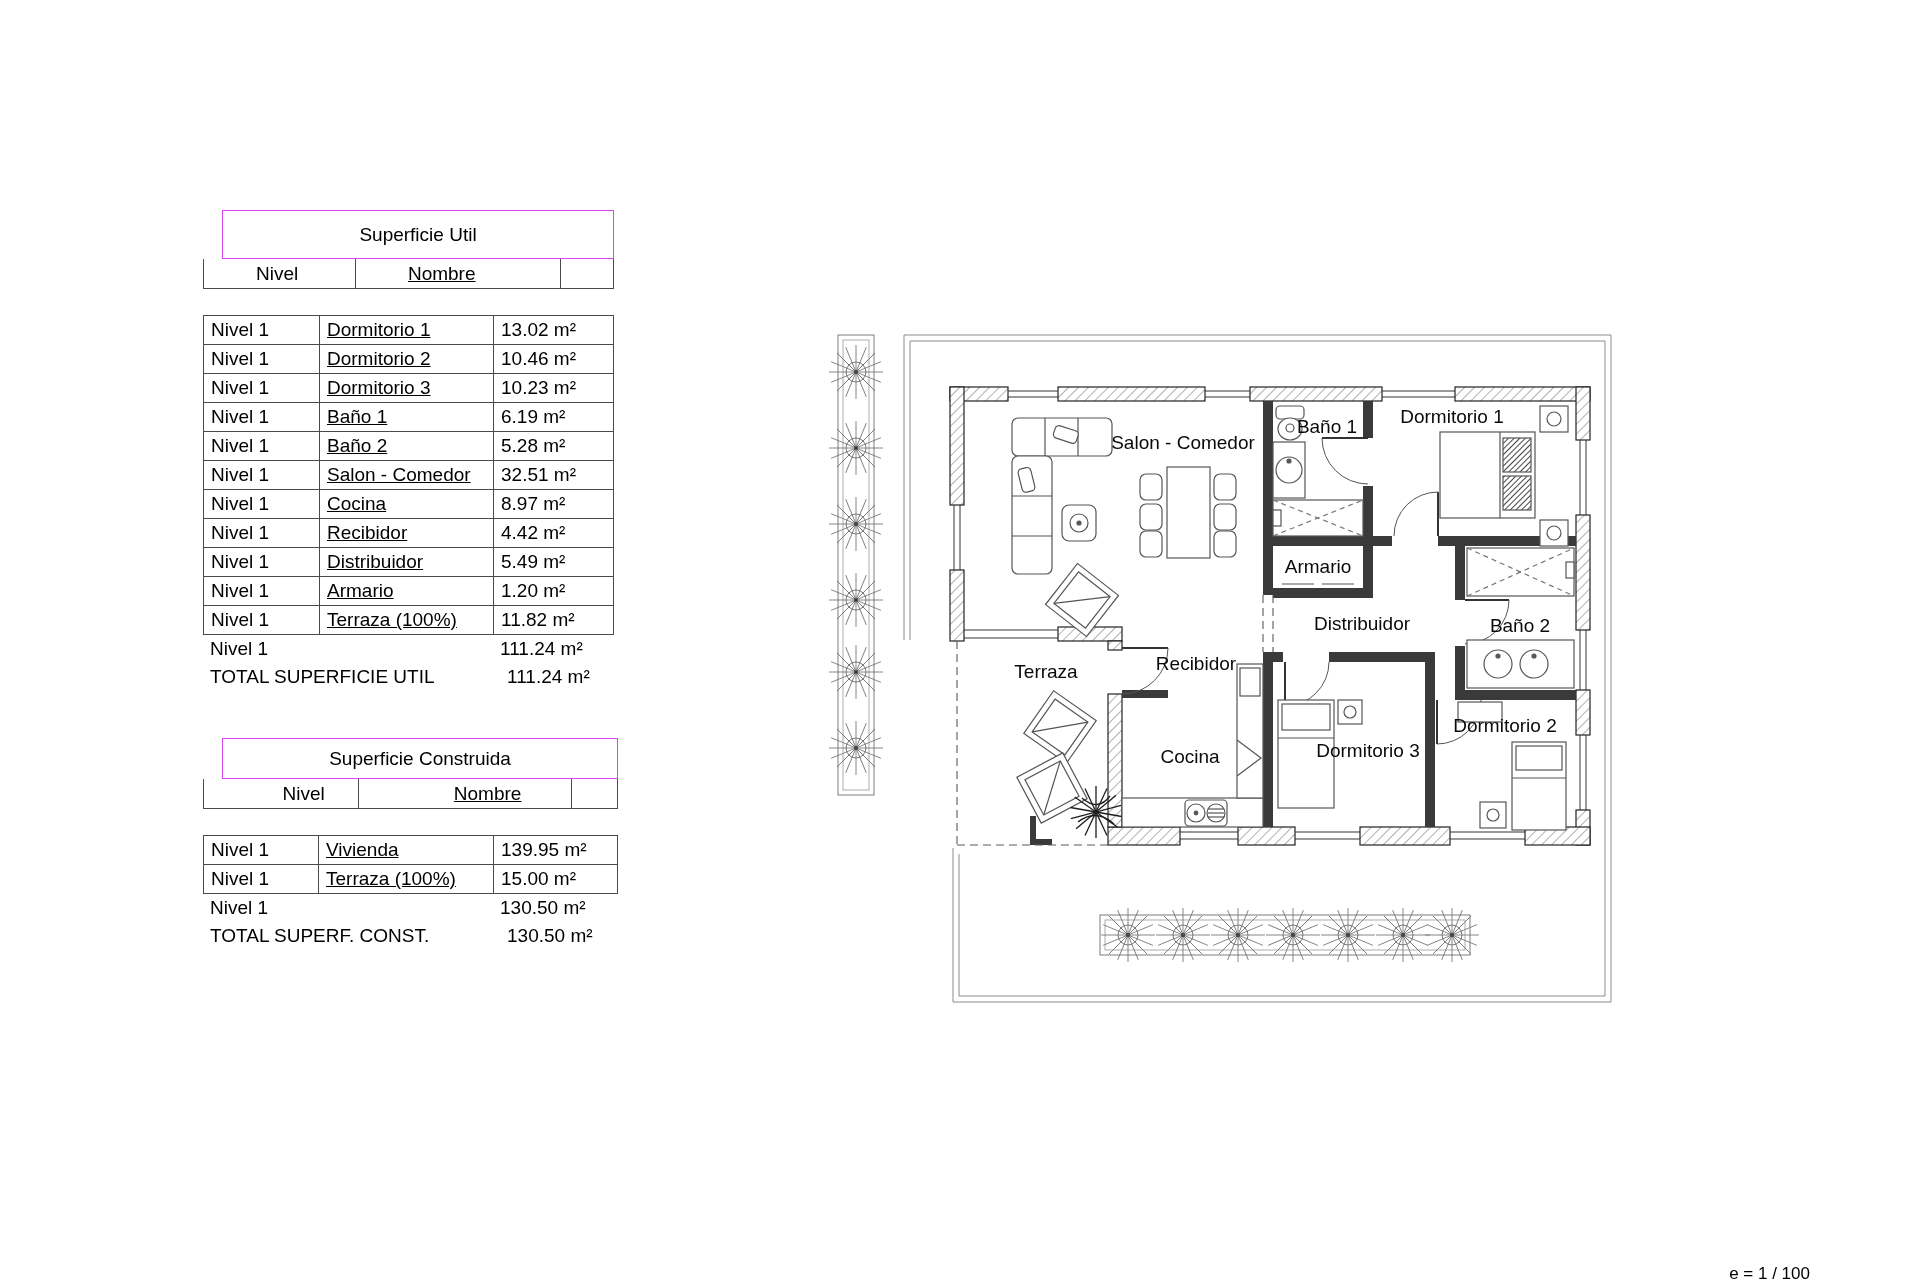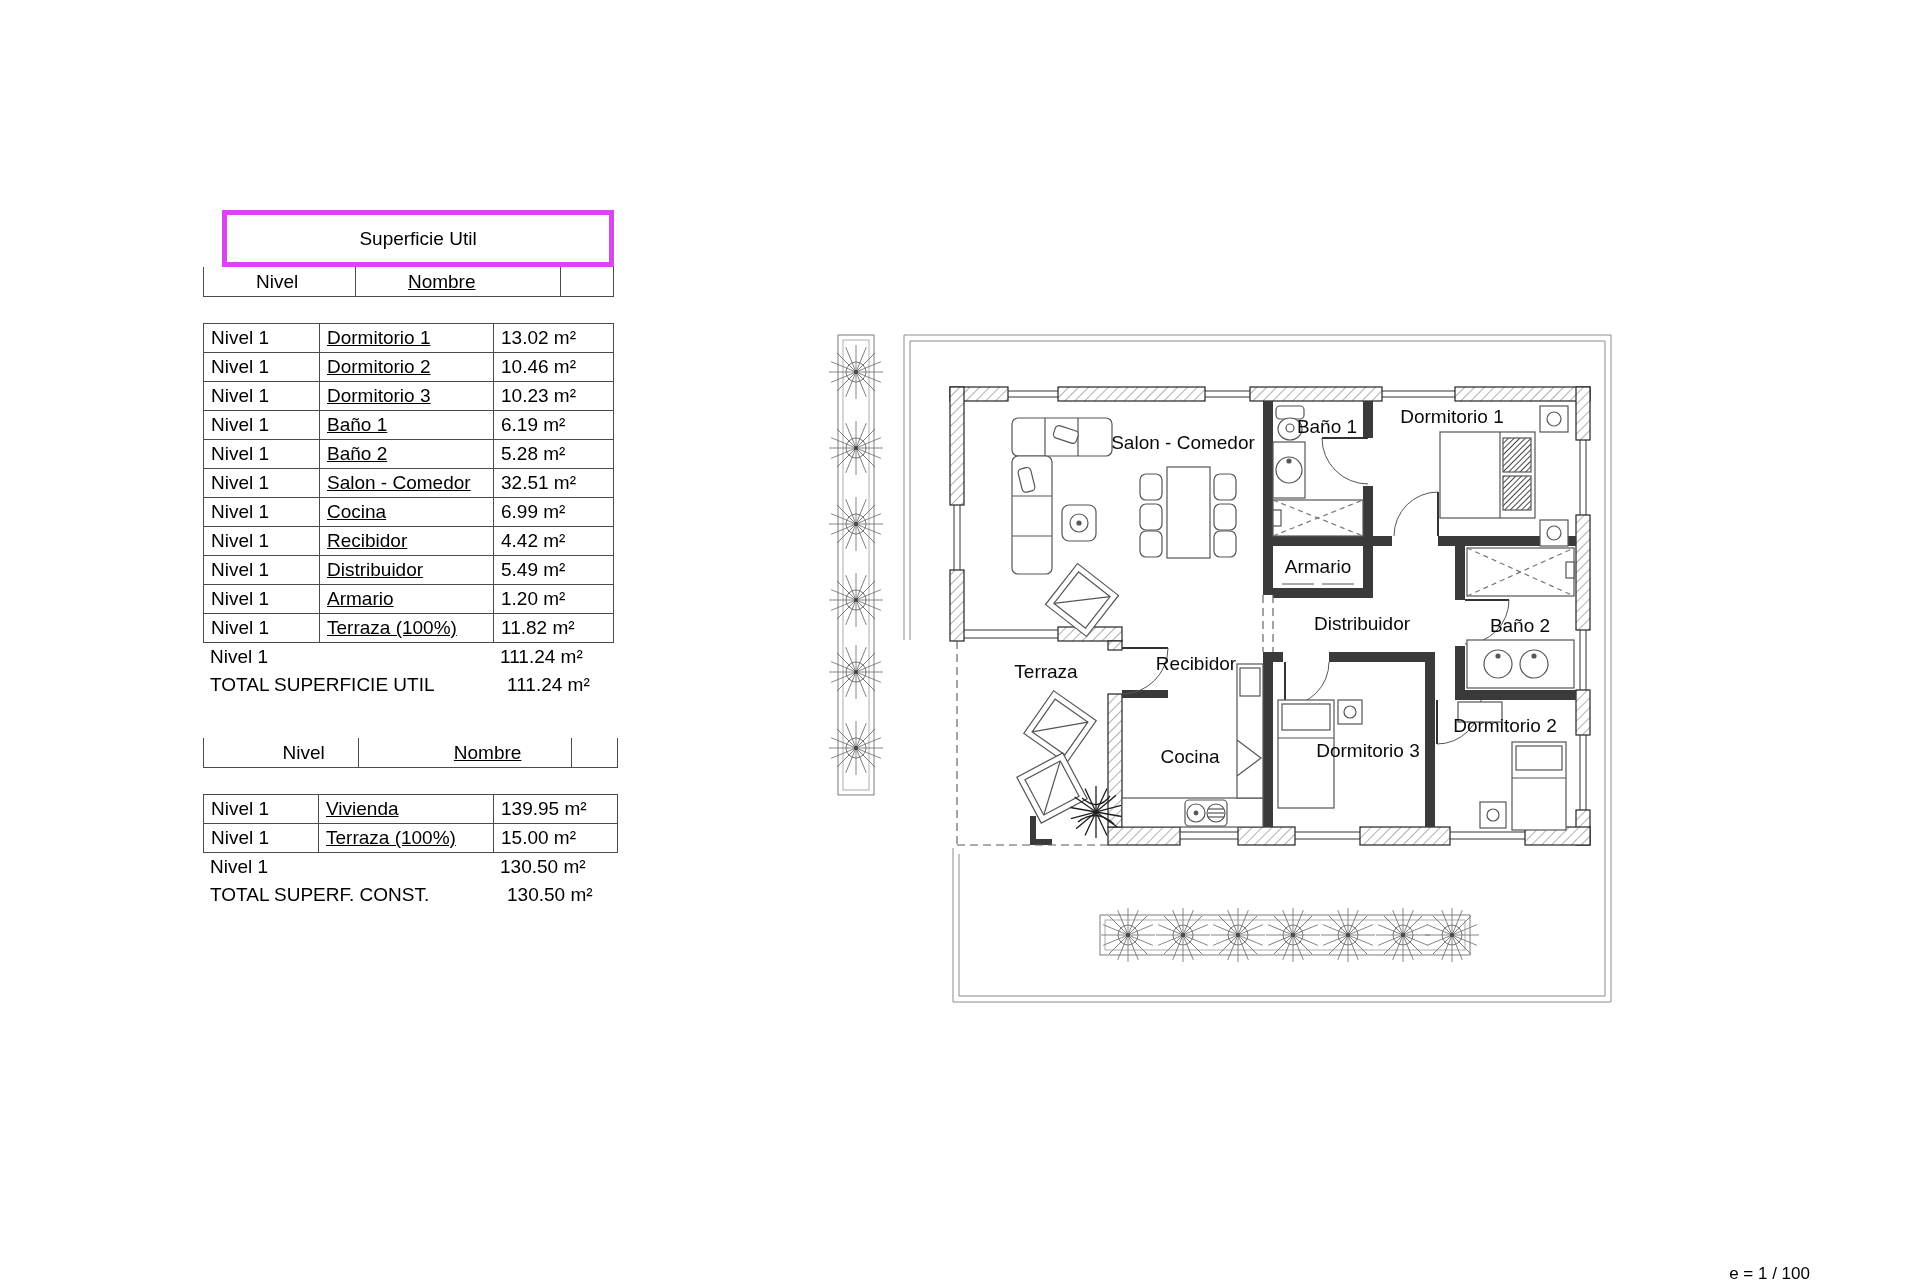--- a/index.html
+++ b/index.html
@@ -1,19 +1,19 @@
 <!DOCTYPE html>
 <html><head>
 <meta charset="utf-8">
 <style>
   html,body{margin:0;padding:0;}
   body{width:1920px;height:1280px;background:#ffffff;position:relative;overflow:hidden;
        font-family:"Liberation Sans",sans-serif;color:#000;}
   .rtable{position:absolute;font-size:19px;line-height:1;}
-  .t-title{border:5px solid #d946ef;text-align:center;margin-left:19px;}
+  .t-title{border:1px solid #d946ef;text-align:center;margin-left:19px;}
   .t-head{display:flex;border:1px solid #4a4a4a;border-top:none;height:29px;line-height:29px;}
   .t-head > div{overflow:hidden;white-space:nowrap;margin-left:45px;}
   .t-gap{height:26px;}
   .t-body{border:1px solid #4a4a4a;}
   .t-row{display:flex;height:28px;line-height:28px;border-bottom:1px solid #4a4a4a;}
   .t-row:last-child{border-bottom:none;}
   .c1{padding-left:7px;border-right:1px solid #4a4a4a;box-sizing:border-box;white-space:nowrap;overflow:hidden;}
   .c2{padding-left:7px;border-right:1px solid #4a4a4a;box-sizing:border-box;white-space:nowrap;overflow:hidden;text-decoration:underline;}
   .c3{flex:1;padding-left:7px;box-sizing:border-box;white-space:nowrap;overflow:hidden;}
   .t1 .c1{width:116px;} .t1 .c2{width:174px;}
@@ -66,21 +66,21 @@
         <div class="c3">5.28 m²</div>
       </div>
       <div class="t-row">
         <div class="c1">Nivel 1</div>
         <div class="c2">Salon - Comedor</div>
         <div class="c3">32.51 m²</div>
       </div>
       <div class="t-row">
         <div class="c1">Nivel 1</div>
         <div class="c2">Cocina</div>
-        <div class="c3">6.99 m²</div>
+        <div class="c3">8.97 m²</div>
       </div>
       <div class="t-row">
         <div class="c1">Nivel 1</div>
         <div class="c2">Recibidor</div>
         <div class="c3">4.42 m²</div>
       </div>
       <div class="t-row">
         <div class="c1">Nivel 1</div>
         <div class="c2">Distribuidor</div>
         <div class="c3">5.49 m²</div>
@@ -101,20 +101,21 @@
     <div class="c2"></div>
     <div class="c3">111.24 m²</div>
   </div>
   <div class="t-total">
     <div class="lab">TOTAL SUPERFICIE UTIL</div>
     <div class="c3">111.24 m²</div>
   </div>
 </div>
 
 <div class="rtable t2 center-heads" style="left:203px;top:738px;width:415px;">
+  <div class="t-title">Superficie Construida</div>
   <div class="t-head">
     <div class="c1">Nivel</div>
     <div class="c2">Nombre</div>
     <div class="c3">Área</div>
   </div>
   <div class="t-gap"></div>
   <div class="t-body">
       <div class="t-row">
         <div class="c1">Nivel 1</div>
         <div class="c2">Vivienda</div>

